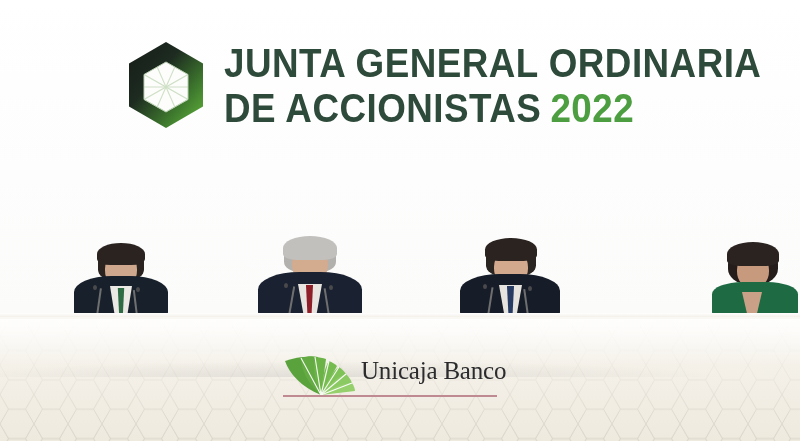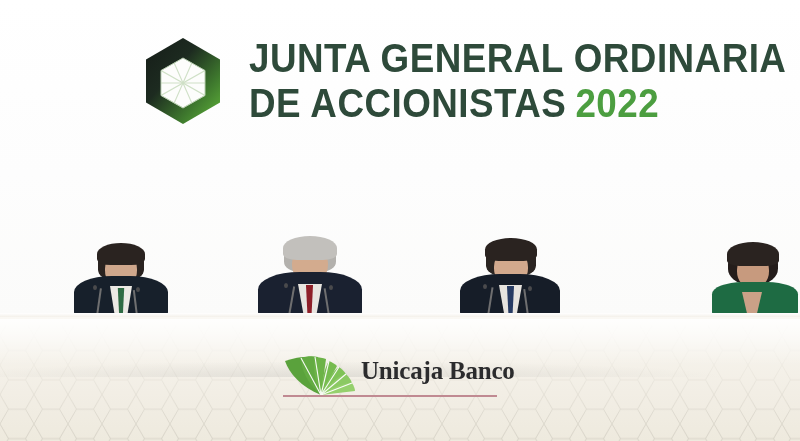--- a/index.html
+++ b/index.html
@@ -20,27 +20,27 @@
   .backdrop {
     position: absolute;
     left: 0; top: 0;
     width: 800px; height: 316px;
     background: linear-gradient(180deg, #ffffff 0%, #fdfdfd 55%, #fbfbfa 100%);
   }
 
   
   .title-block {
     position: absolute;
-    left: 141px;
+    left: 124px;
     top: 26px;
     width: 620px;
     height: 105px;
     display: flex;
-    align-items: center;
-    gap: 24px;
+    align-items: flex-end;
+    gap: 16px;
   }
 
   .hex-logo {
     width: 84px;
     height: 92px;
     flex: 0 0 auto;
     margin-top: 4px;
   }
 
   .title-lines {
@@ -173,21 +173,21 @@
     left: 0;
     top: 0;
     width: 78px;
     height: 42px;
   }
   .bank-name {
     position: absolute;
     left: 80px;
     top: 4px;
     font-family: "Liberation Serif", serif;
-    font-weight: bold;
+    font-weight: normal;
     font-size: 25px;
     line-height: 28px;
     letter-spacing: -0.2px;
     color: #2b2b2d;
     white-space: nowrap;
   }
   .bank-rule {
     position: absolute;
     left: 2px;
     top: 42px;

